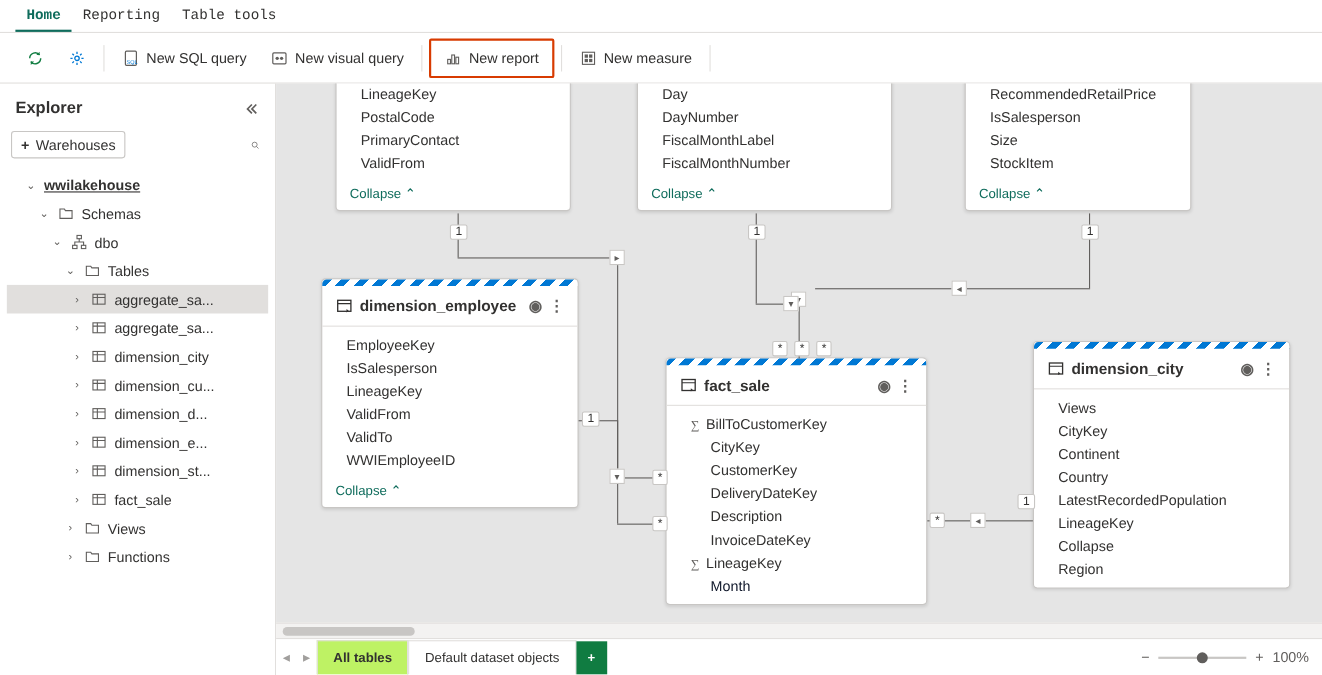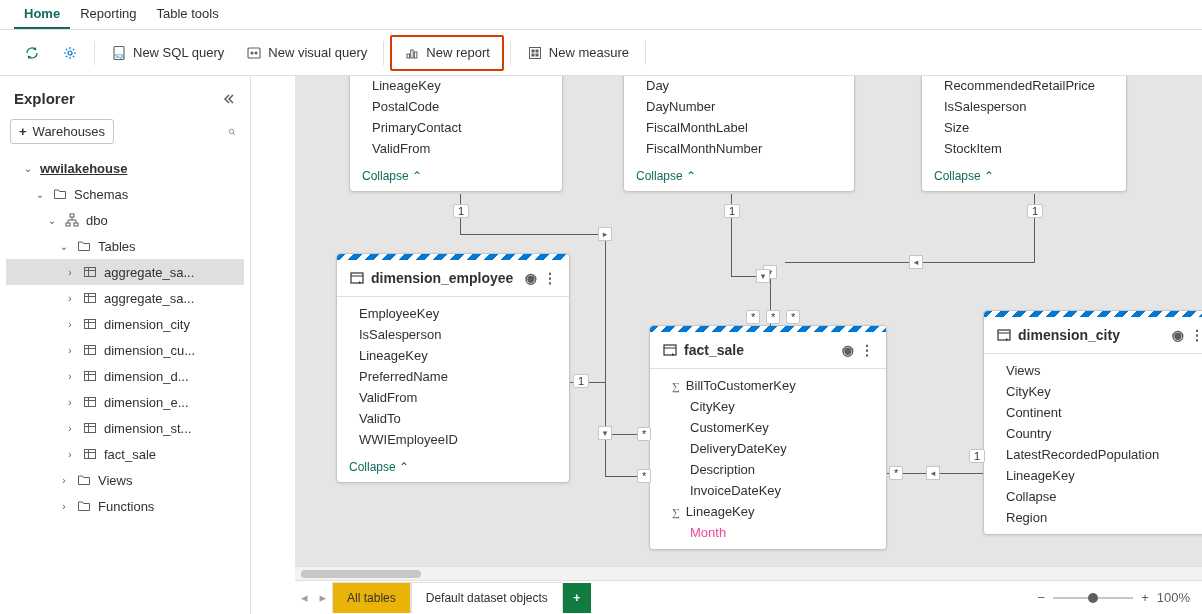--- a/index.html
+++ b/index.html
@@ -1,31 +1,31 @@
 <!DOCTYPE html>
 <html><head>
 <meta charset="utf-8">
 <style>
 * { box-sizing: border-box; margin: 0; padding: 0; }
 body { font-family: "Segoe UI", -apple-system, sans-serif; font-size: 13px; color: #323130; background: #fff; width: 1202px; height: 614px; overflow: hidden; position: relative; }
 
 
 .tab-row { display: flex; padding: 0 14px; border-bottom: 1px solid #e1dfdd; height: 30px; }
-.tab { padding: 6px 10px; cursor: pointer; font-size: 13px; }
+.tab { padding: 6px 10px; cursor: pointer; font-size: 13px; font-family: Liberation Mono, monospace; }
 .tab.active { color: #0f6c5c; font-weight: 600; border-bottom: 2px solid #0f6c5c; }
 
 
 .toolbar { display: flex; align-items: center; padding: 6px 14px; border-bottom: 1px solid #e1dfdd; height: 46px; gap: 2px; }
 .tool-btn { display: flex; align-items: center; gap: 6px; padding: 6px 10px; border-radius: 3px; cursor: pointer; font-size: 13px; }
 .sep { width: 1px; height: 24px; background: #e1dfdd; margin: 0 4px; }
 .highlight-box { border: 2px solid #d83b01; padding: 2px; border-radius: 2px; }
 .icon { display: inline-flex; width: 16px; height: 16px; align-items: center; justify-content: center; }
 
 
-.main { display: flex; height: calc(100% - 76px); gap: 44px; }
+.main { display: flex; height: calc(100% - 76px); }
 
 
 .explorer { width: 251px; border-right: 1px solid #e1dfdd; display: flex; flex-direction: column; padding: 8px 6px; }
 .explorer-head { display: flex; align-items: center; justify-content: space-between; padding: 6px 8px; font-weight: 600; font-size: 15px; }
 .explorer-controls { display: flex; align-items: center; gap: 6px; padding: 6px 4px; }
 .wh-btn { display: flex; align-items: center; gap: 6px; border: 1px solid #c8c6c4; border-radius: 3px; padding: 4px 8px; font-size: 13px; cursor: pointer; }
 .search-icon { margin-left: auto; cursor: pointer; padding: 4px; }
 .tree { flex: 1; overflow-y: auto; padding-top: 6px; }
 .tree-item { display: flex; align-items: center; gap: 6px; padding: 5px 4px; cursor: pointer; white-space: nowrap; overflow: hidden; text-overflow: ellipsis; font-size: 13px; }
 .tree-item.selected { background: #e1dfdd; }
@@ -49,21 +49,21 @@
 .rel-line { position: absolute; background: #605e5c; z-index: 0; }
 .rel-label { position: absolute; background: #fff; border: 1px solid #c8c6c4; font-size: 11px; padding: 0 4px; border-radius: 2px; z-index: 1; }
 .rel-arrow { position: absolute; width: 14px; height: 14px; background: #fff; border: 1px solid #c8c6c4; display: flex; align-items: center; justify-content: center; font-size: 9px; z-index: 1; color: #605e5c; }
 
 
 .hscroll-bar { height: 14px; background: #f3f2f1; border-top: 1px solid #e1dfdd; position: relative; }
 .hscroll-thumb { position: absolute; bottom: 2px; left: 6px; width: 120px; height: 8px; background: #c8c6c4; border-radius: 4px; }
 .bottom-tabs { height: 34px; border-top: 1px solid #e1dfdd; display: flex; align-items: center; background: #fff; }
 .nav-arrow { padding: 4px 6px; color: #a19f9d; cursor: pointer; }
 .b-tab { padding: 8px 14px; border: 1px solid #e1dfdd; border-bottom: none; font-size: 12px; cursor: pointer; }
-.b-tab.active { font-weight: 400; background: #eab308; border-top: 1px solid #e1dfdd; }
+.b-tab.active { font-weight: 700; background: #bef264; border-top: 1px solid #e1dfdd; }
 .b-tab.plus { background: #107c41; color: #fff; font-weight: 600; width: 28px; text-align: center; padding: 8px 0; border: none; }
 .zoom-ctrl { margin-left: auto; display: flex; align-items: center; gap: 8px; padding-right: 12px; color: #605e5c; font-size: 13px; }
 .zoom-track { width: 80px; height: 2px; background: #c8c6c4; position: relative; }
 .zoom-thumb { position: absolute; left: 50%; top: -4px; width: 10px; height: 10px; border-radius: 50%; background: #605e5c; transform: translateX(-50%); }
 
 .sigma { font-family: "Segoe UI Symbol"; font-size: 11px; color: #605e5c; margin-right: 6px; }
 </style>
 </head>
 <body>
 
@@ -355,21 +355,20 @@
           <span>dimension_employee</span>
           <span class="more">
             <span>◉</span>
             <span>⋮</span>
           </span>
         </div>
         <div class="fields">
           <div>EmployeeKey</div>
           <div>IsSalesperson</div>
           <div>LineageKey</div>
-          <div>PreferredName</div>
           <div>ValidFrom</div>
           <div>ValidTo</div>
           <div>WWIEmployeeID</div>
         </div>
         <div class="collapse"><span>Collapse</span> ⌃</div>
       </div>
 
       <div class="entity" style="left:354px; top:249px; width:238px;">
         <div class="hatch-top"></div>
         <div class="entity-header">
@@ -387,21 +386,21 @@
           </span>
         </div>
         <div class="fields">
           <div><span class="sigma">∑</span><span>BillToCustomerKey</span></div>
           <div style="padding-left:18px;"><span>CityKey</span></div>
           <div style="padding-left:18px;"><span>CustomerKey</span></div>
           <div style="padding-left:18px;"><span>DeliveryDateKey</span></div>
           <div style="padding-left:18px;"><span>Description</span></div>
           <div style="padding-left:18px;"><span>InvoiceDateKey</span></div>
           <div><span class="sigma">∑</span><span>LineageKey</span></div>
-          <div style="padding-left:18px;color:#ec4899;"><span>Month</span></div>
+          <div style="padding-left:18px;color:#0f172a;"><span>Month</span></div>
         </div>
       </div>
 
       <div class="entity" style="left:688px; top:234px; width:234px;">
         <div class="hatch-top"></div>
         <div class="entity-header">
           <span class="icon">
               <svg width="16" height="16" viewBox="0 0 16 16">
                 <rect x="2" y="3" width="12" height="10" fill="none" stroke="#323130" stroke-width="1.2"></rect>
                 <line x1="2" y1="6" x2="14" y2="6" stroke="#323130"></line>

